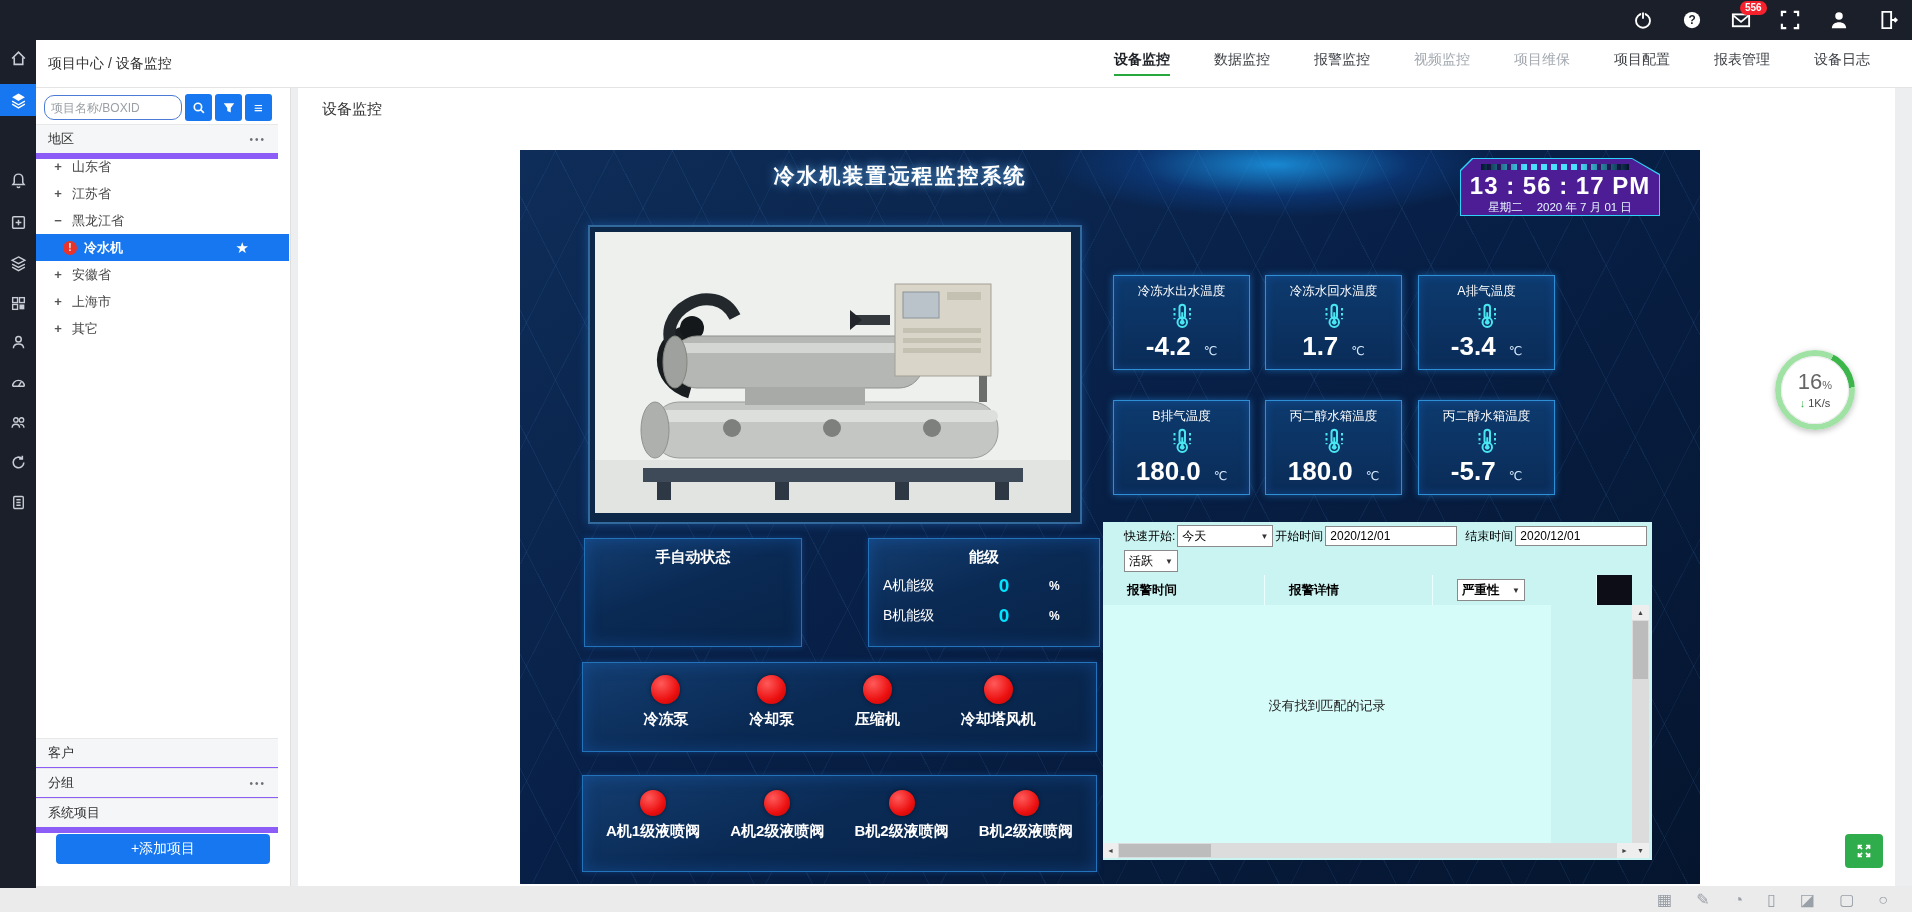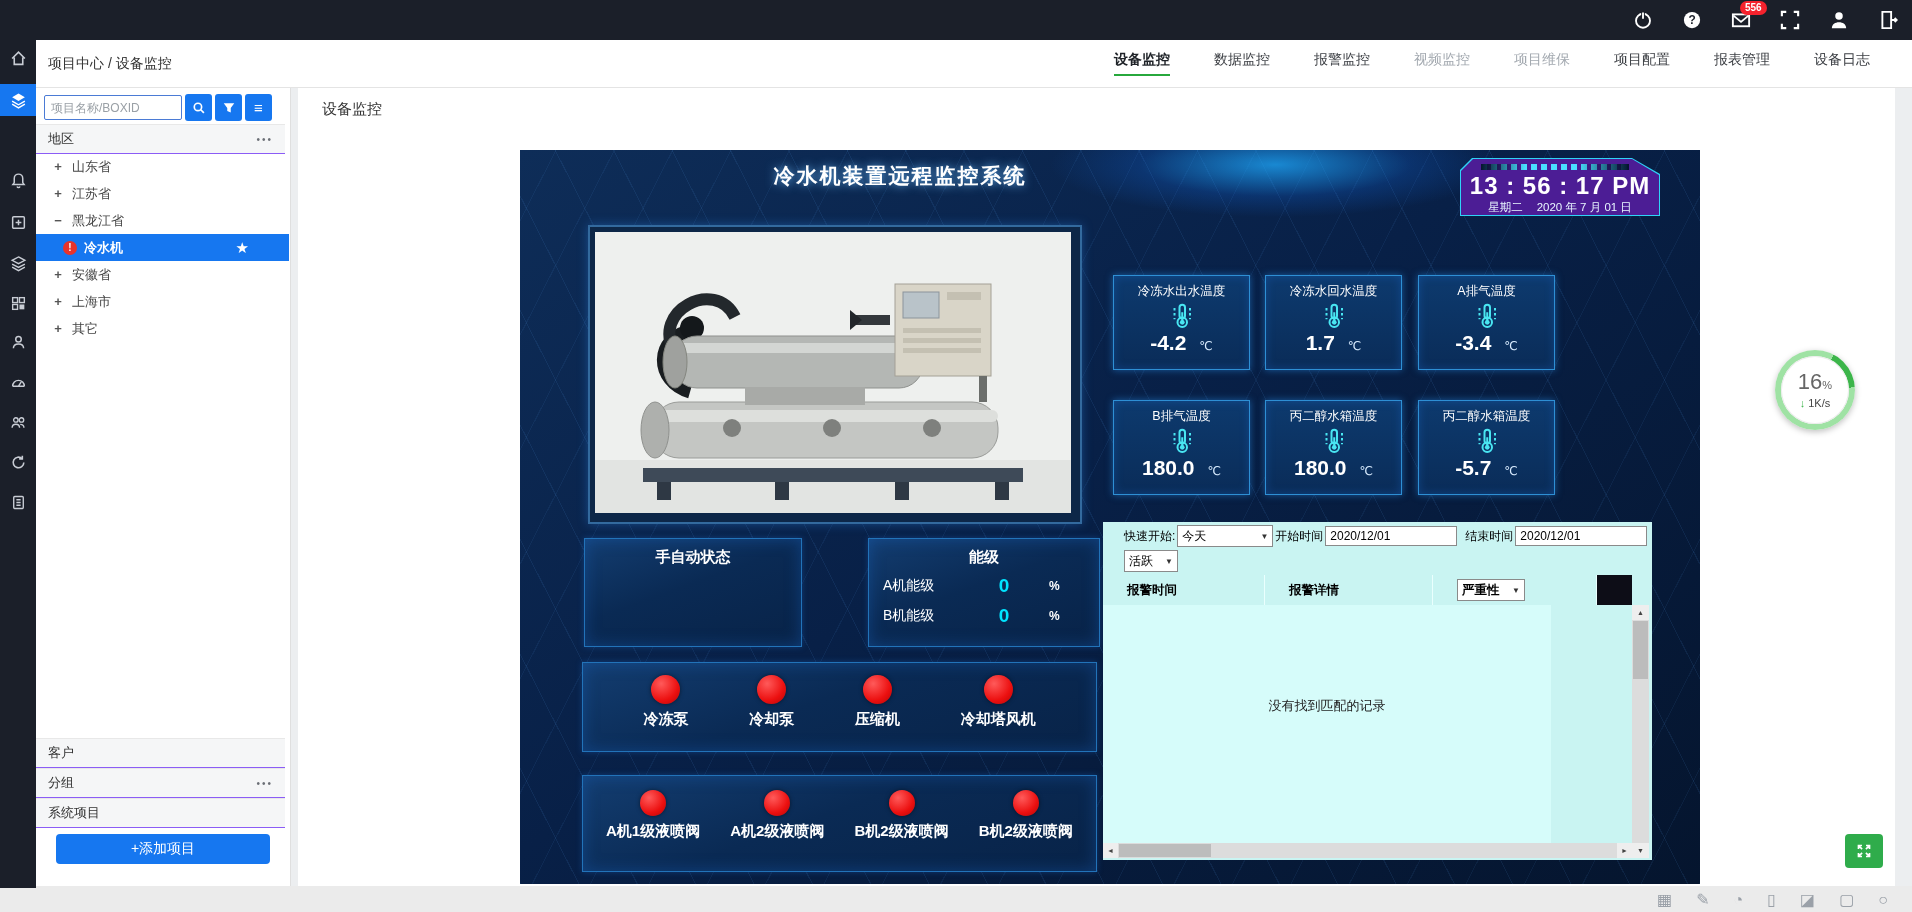--- a/index.html
+++ b/index.html
@@ -26,27 +26,27 @@
          display:flex;align-items:center;z-index:4}
   .breadcrumb{margin-left:12px;font-size:14px;color:#333}
   .tabs{margin-left:auto;margin-right:42px;display:flex;gap:44px;font-size:14px;color:#3c3f44}
   .tab{cursor:pointer;padding-bottom:5px}
   .tab.active{color:#1f2328;border-bottom:2px solid #27a83c;font-weight:bold}
   .tab.muted{color:#a2a8af}
   
   .treepanel{position:absolute;left:36px;top:88px;width:254px;height:798px;background:#fff;
              border-right:1px solid #dfdfdf;font-size:13px;z-index:3}
   .srow{position:absolute;left:8px;top:6px;display:flex;gap:3px;align-items:center}
-  .sinput{width:124px;height:23px;border:1px solid #4b7bd5;border-radius:2px;font-size:12px;padding:0 6px;
+  .sinput{width:124px;height:23px;border:1px solid #4b7bd5;border-radius:10px;font-size:12px;padding:0 6px;
           color:#333;outline:none;font-family:inherit}
   .sinput::placeholder{color:#9aa0a6}
   .sbtn{width:27px;height:27px;background:#1677f0;border:none;border-radius:3px;color:#fff;display:flex;
         align-items:center;justify-content:center;cursor:pointer;font-size:15px;font-weight:bold}
   .sbtn svg{width:14px;height:14px}
-  .grphead{position:absolute;left:0;right:5px;background:#f5f6f7;border-top:1px solid #e8e8e8;border-bottom:1px solid #8b5cf6;
+  .grphead{position:absolute;left:0;right:12px;background:#f5f6f7;border-top:1px solid #e8e8e8;border-bottom:6px solid #8b5cf6;
            height:28px;display:flex;align-items:center;color:#333}
   .grphead .gl{margin-left:12px}
   .dots{margin-left:auto;margin-right:12px;color:#6b6f76;font-size:10px;letter-spacing:2px;cursor:pointer}
   .titem{position:absolute;left:0;right:1px;height:27px;display:flex;align-items:center;color:#444;cursor:pointer}
   .texp{width:14px;margin-left:15px;font-weight:bold;color:#555;font-size:13px;text-align:center}
   .tlab{margin-left:7px}
   .titem.sel{background:#1677f0;color:#fff;font-weight:bold}
   .abadge{width:14px;height:14px;border-radius:50%;background:#e8332a;color:#fff;font-size:10px;font-weight:bold;
           display:flex;align-items:center;justify-content:center;margin-left:27px}
   .star{margin-left:auto;margin-right:40px;font-size:15px;color:#fff;cursor:pointer}
@@ -88,21 +88,21 @@
   .eval{color:#00e4ff;font-size:19px;font-weight:bold;text-align:center}
   .eunit{font-size:12px;font-weight:bold}
   
   .tcard{position:absolute;width:135px;height:93px;border:1px solid #2e8fd4;
          background:linear-gradient(180deg,#0d3a6e 0%,#0a2c58 100%);
          box-shadow:0 0 7px rgba(40,140,230,.55),inset 0 0 10px rgba(30,110,210,.35);
          display:flex;flex-direction:column;align-items:center}
   .tlabel{font-size:12.5px;margin-top:7px;white-space:nowrap}
   .tcard svg{width:30px;height:30px;margin-top:1px}
   .tvrow{display:flex;align-items:baseline;margin-top:0}
-  .tval{font-size:21px;font-weight:bold}
+  .tval{font-size:26px;font-weight:bold}
   .tunit{font-size:12px;margin-left:13px;color:#d9ecff}
   
   .dot{width:29px;height:29px;border-radius:50%;background:radial-gradient(circle at 35% 30%,#ff5a5a,#ec1010 60%,#b30505);
        box-shadow:0 0 4px rgba(0,0,0,.5)}
   .pcol{display:flex;flex-direction:column;align-items:center;gap:6px}
   .plabel{font-size:15px;font-weight:bold;white-space:nowrap}
   .prow{position:absolute;left:0;right:0;top:12px;display:flex;justify-content:space-around;padding:0 30px}
   
   .alarm{position:absolute;left:583px;top:372px;width:549px;height:338px;background:#c9f4f2;color:#000;font-size:12px}
   .af{position:absolute;left:0;right:0;display:flex;align-items:center;gap:2px;padding-left:21px}

